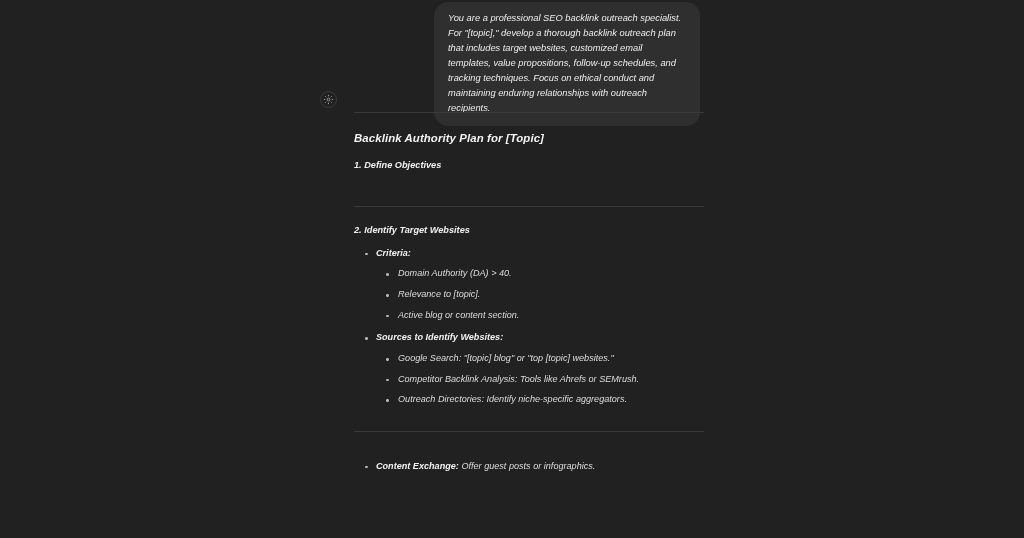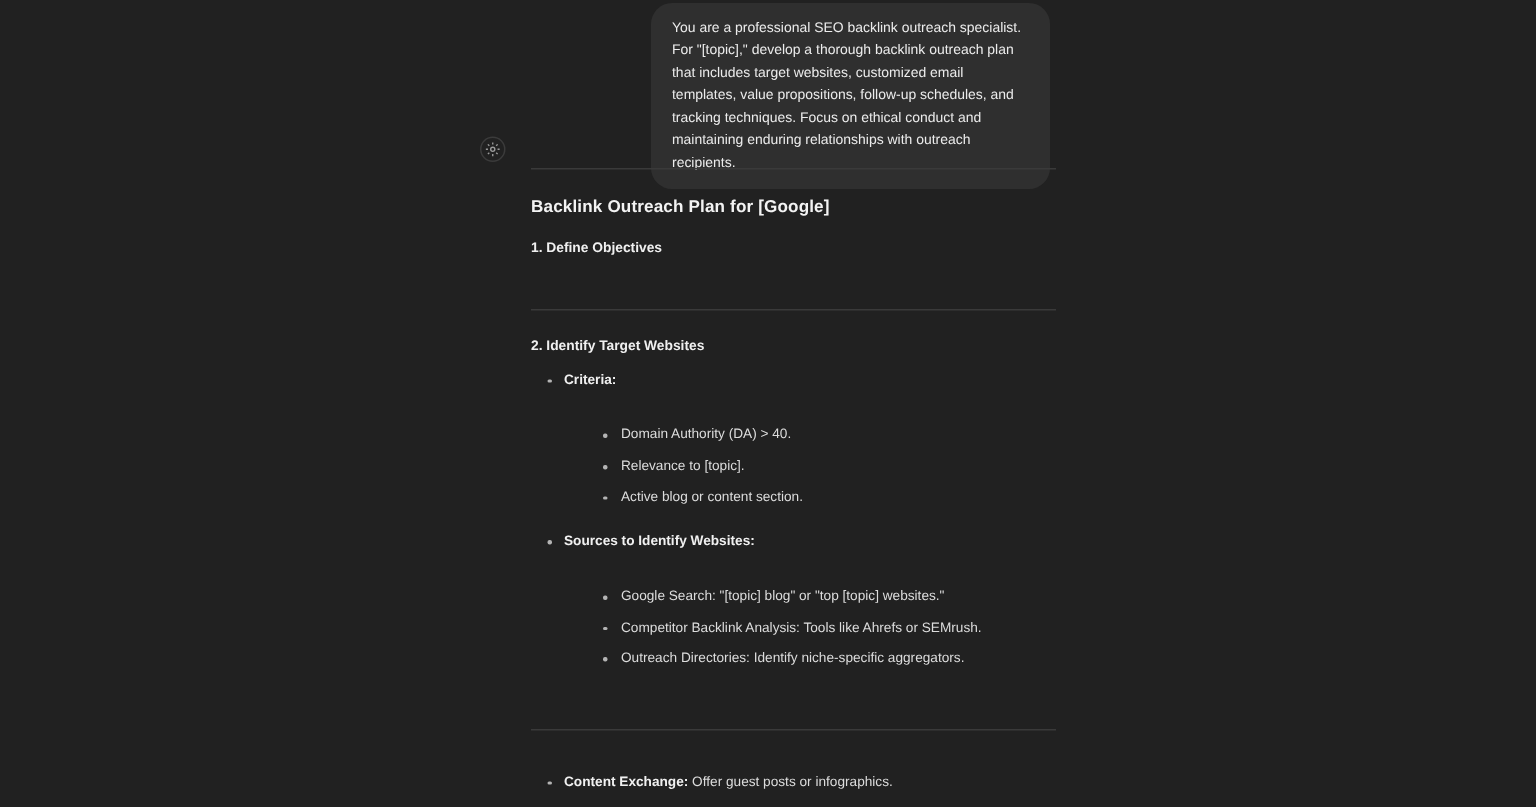--- a/index.html
+++ b/index.html
@@ -15,20 +15,21 @@
     font-family: "Liberation Sans", sans-serif;
     color: #ececec;
     -webkit-font-smoothing: antialiased;
   }
 
   .chat-viewport {
     position: relative;
     width: 892px;
     height: 538px;
     overflow: hidden;
+    font-style: italic;
   }
 
   
   .user-turn {
     position: absolute;
     top: 2px;
     left: 0;
     width: 1024px;
     display: flex;
     justify-content: flex-end;
@@ -134,21 +135,21 @@
     left: 11px;
     top: 6px;
     width: 2.6px;
     height: 2.6px;
     border-radius: 50%;
     background: #b4b4b4;
   }
 
   ul.level-2 {
     list-style: none;
-    margin: 16px;
+    margin: 0;
     padding: 0;
   }
 
   ul.level-2 > li {
     position: relative;
     padding-left: 22px;
     font-size: 9.1px;
     line-height: 1.5;
     color: #dcdcdc;
   }
@@ -192,21 +193,21 @@
       </div>
 
 
       <div class="spacer-xl"></div>
 
       <div class="doc">
 
         <div class="divider"></div>
         <div class="spacer-lg"></div>
 
-        <h1 class="doc-title">Backlink Outreach Plan for [Google]</h1>
+        <h1 class="doc-title">Backlink Authority Plan for [Topic]</h1>
 
         <div class="spacer-md"></div>
 
         <div class="doc-block">
           <h2 class="section-title">1. Define Objectives</h2>
           <div class="spacer-sm"></div>
           <ul class="level-1">
           </ul>
         </div>
 

